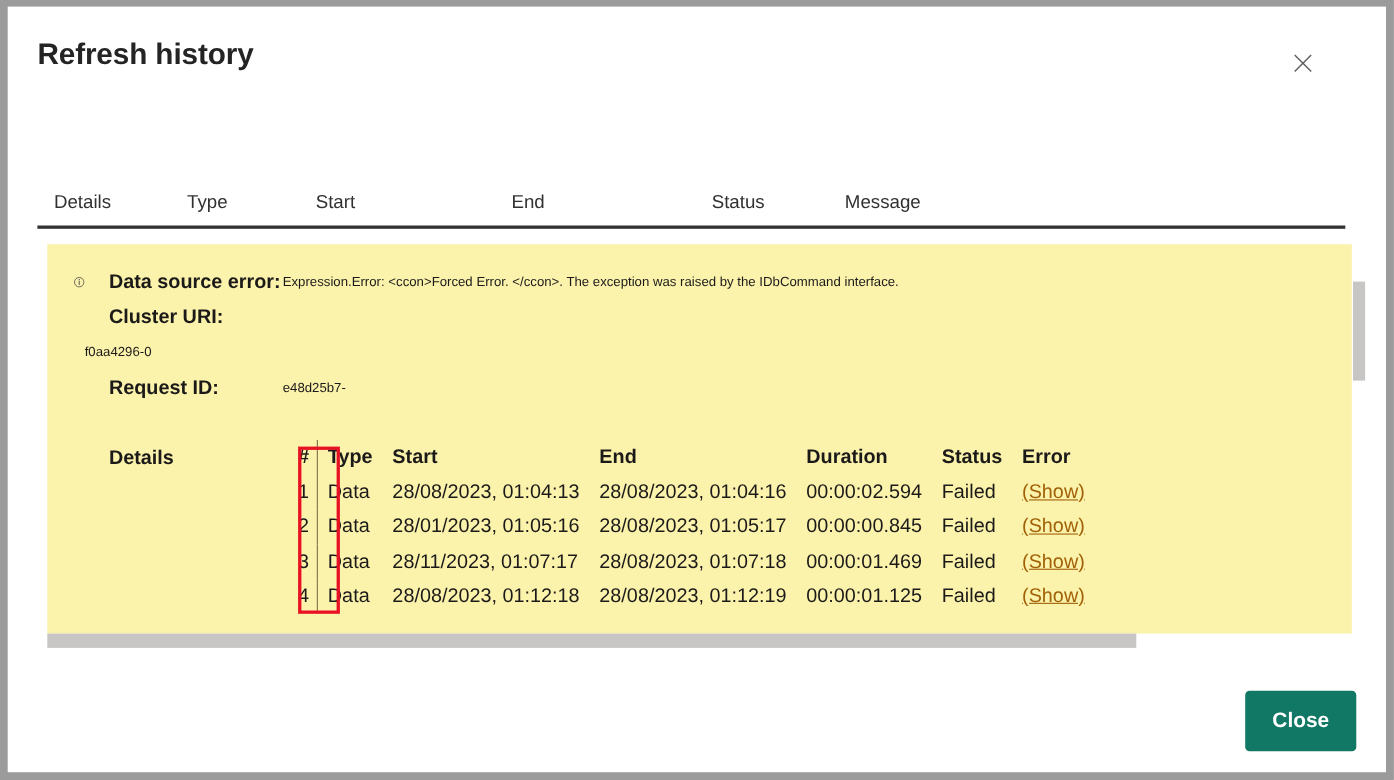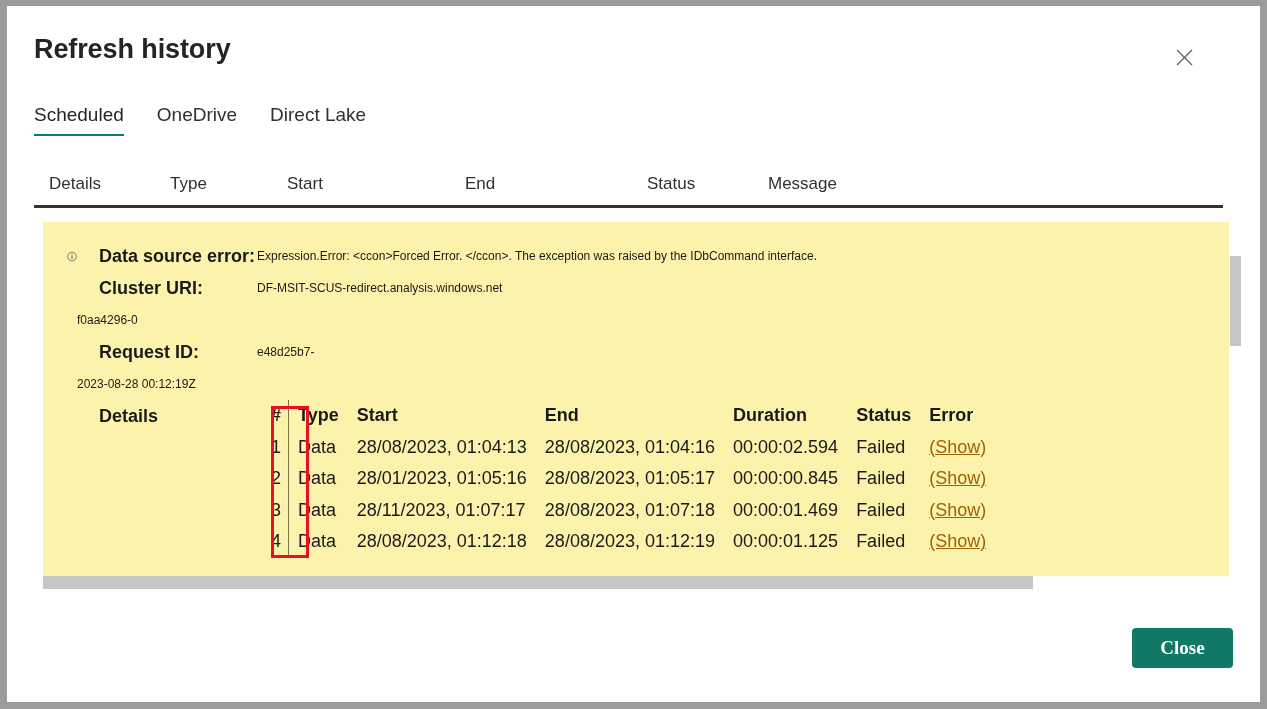--- a/index.html
+++ b/index.html
@@ -230,56 +230,45 @@
     background: #c8c6c4;
     cursor: pointer;
   }
 
   
   #close-button {
     position: absolute;
     left: 1125px;
     top: 622px;
     width: 101px;
-    height: 40px;
+    height: 55px;
     background: #117865;
     color: #ffffff;
     font-size: 19px;
     font-weight: bold;
     border: none;
     border-radius: 4px;
     cursor: pointer;
-    font-family: Liberation Serif, serif;
+    font-family: Liberation Sans, sans-serif;
   }
 </style>
 </head>
 <body>
 
 <div id="dialog">
 
   <div id="dialog-title">Refresh history</div>
 
   <div id="close-x">
     <svg width="19" height="19" viewBox="0 0 19 19" aria-hidden="true">
       <line x1="2" y1="2" x2="17" y2="17" stroke="#605e5c" stroke-width="1.3"></line>
       <line x1="17" y1="2" x2="2" y2="17" stroke="#605e5c" stroke-width="1.3"></line>
     </svg>
   </div>
 
-  <div id="tabs">
-    <div class="tab active">
-      <span>Scheduled</span>
-    </div>
-    <div class="tab">
-      <span>OneDrive</span>
-    </div>
-    <div class="tab">
-      <span>Direct Lake</span>
-    </div>
-  </div>
 
   <div id="col-headers">
     <div class="col-head" style="left:15px">Details</div>
     <div class="col-head" style="left:136px">Type</div>
     <div class="col-head" style="left:253px">Start</div>
     <div class="col-head" style="left:431px">End</div>
     <div class="col-head" style="left:613px">Status</div>
     <div class="col-head" style="left:734px">Message</div>
   </div>
   <div id="col-rule"></div>
@@ -295,37 +284,35 @@
             <rect x="7.85" y="6.6" width="1.3" height="6.2" fill="#3b3a39"></rect>
           </svg>
         </div>
         <div class="err-label">Data source error:</div>
         <div class="err-value">Expression.Error: &lt;ccon&gt;Forced Error. &lt;/ccon&gt;. The exception was raised by the IDbCommand interface.</div>
       </div>
 
       <div class="err-row">
         <div class="err-icon-cell"></div>
         <div class="err-label">Cluster URI:</div>
-        <div class="err-value">DF-MSIT-SCUS-redirect.analysis.windows.net</div>
       </div>
 
       <div class="err-row">
         <div class="err-icon-cell"></div>
         <div class="err-value">f0aa4296-0</div>
       </div>
 
       <div class="err-row">
         <div class="err-icon-cell"></div>
         <div class="err-label">Request ID:</div>
         <div class="err-value">e48d25b7-</div>
       </div>
 
       <div class="err-row">
         <div class="err-icon-cell"></div>
-        <div class="err-value">2023-08-28 00:12:19Z</div>
       </div>
 
       <div id="details-block">
         <div id="details-word">Details</div>
         <table class="details">
           <thead>
             <tr>
               <th class="num">#</th>
               <th>Type</th>
               <th>Start</th>

